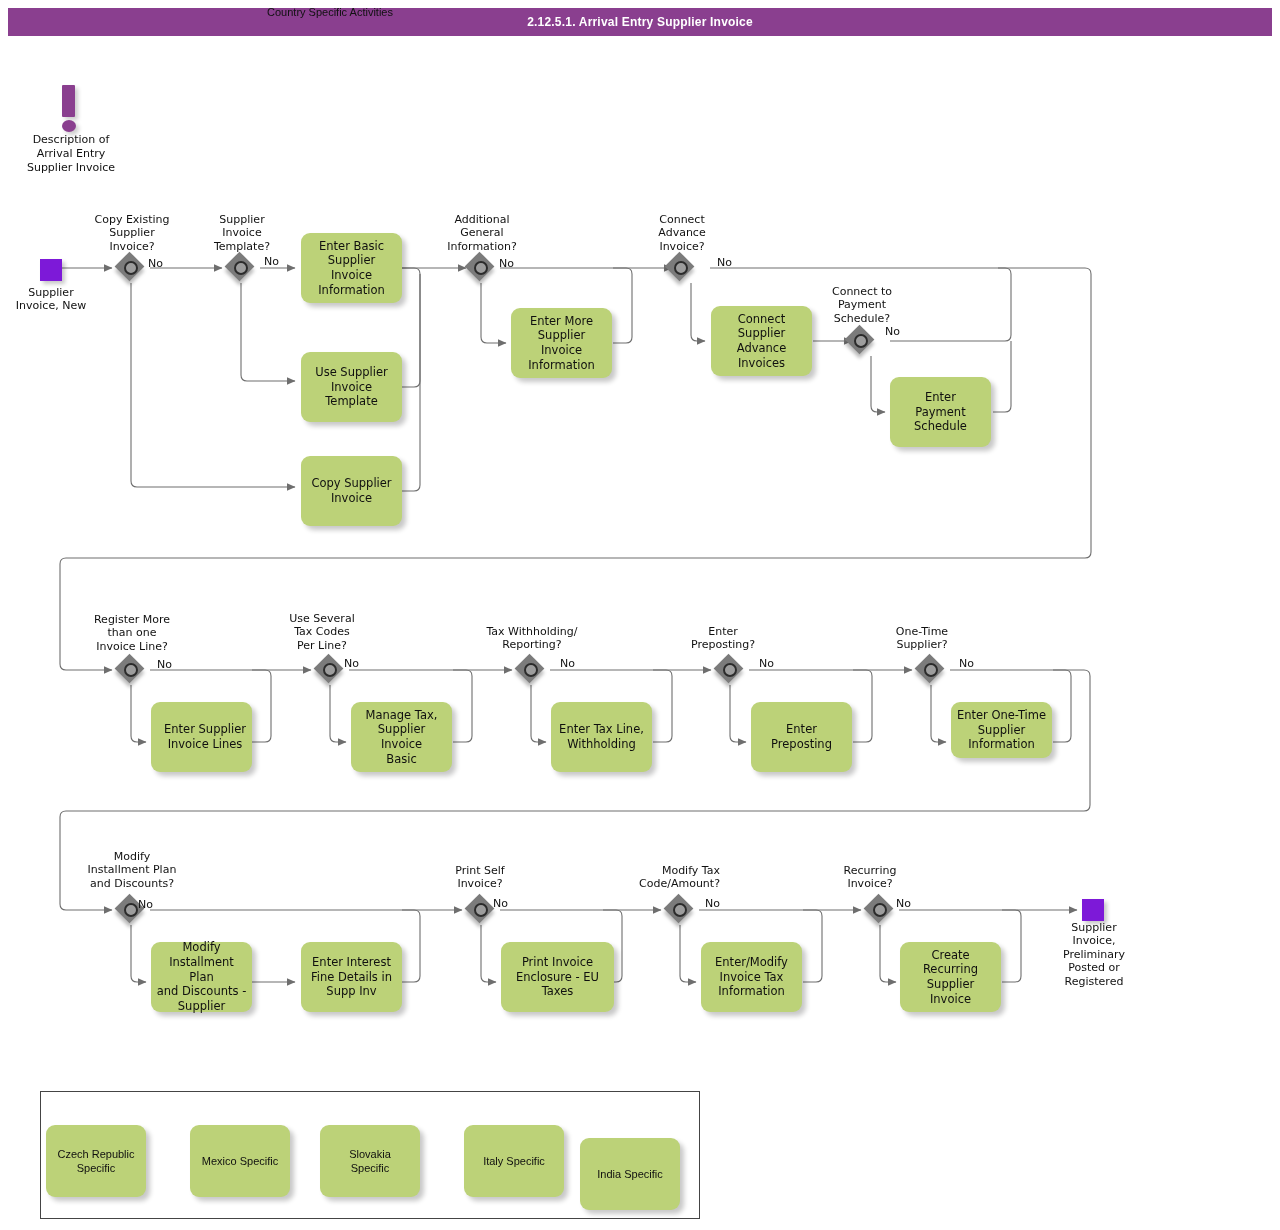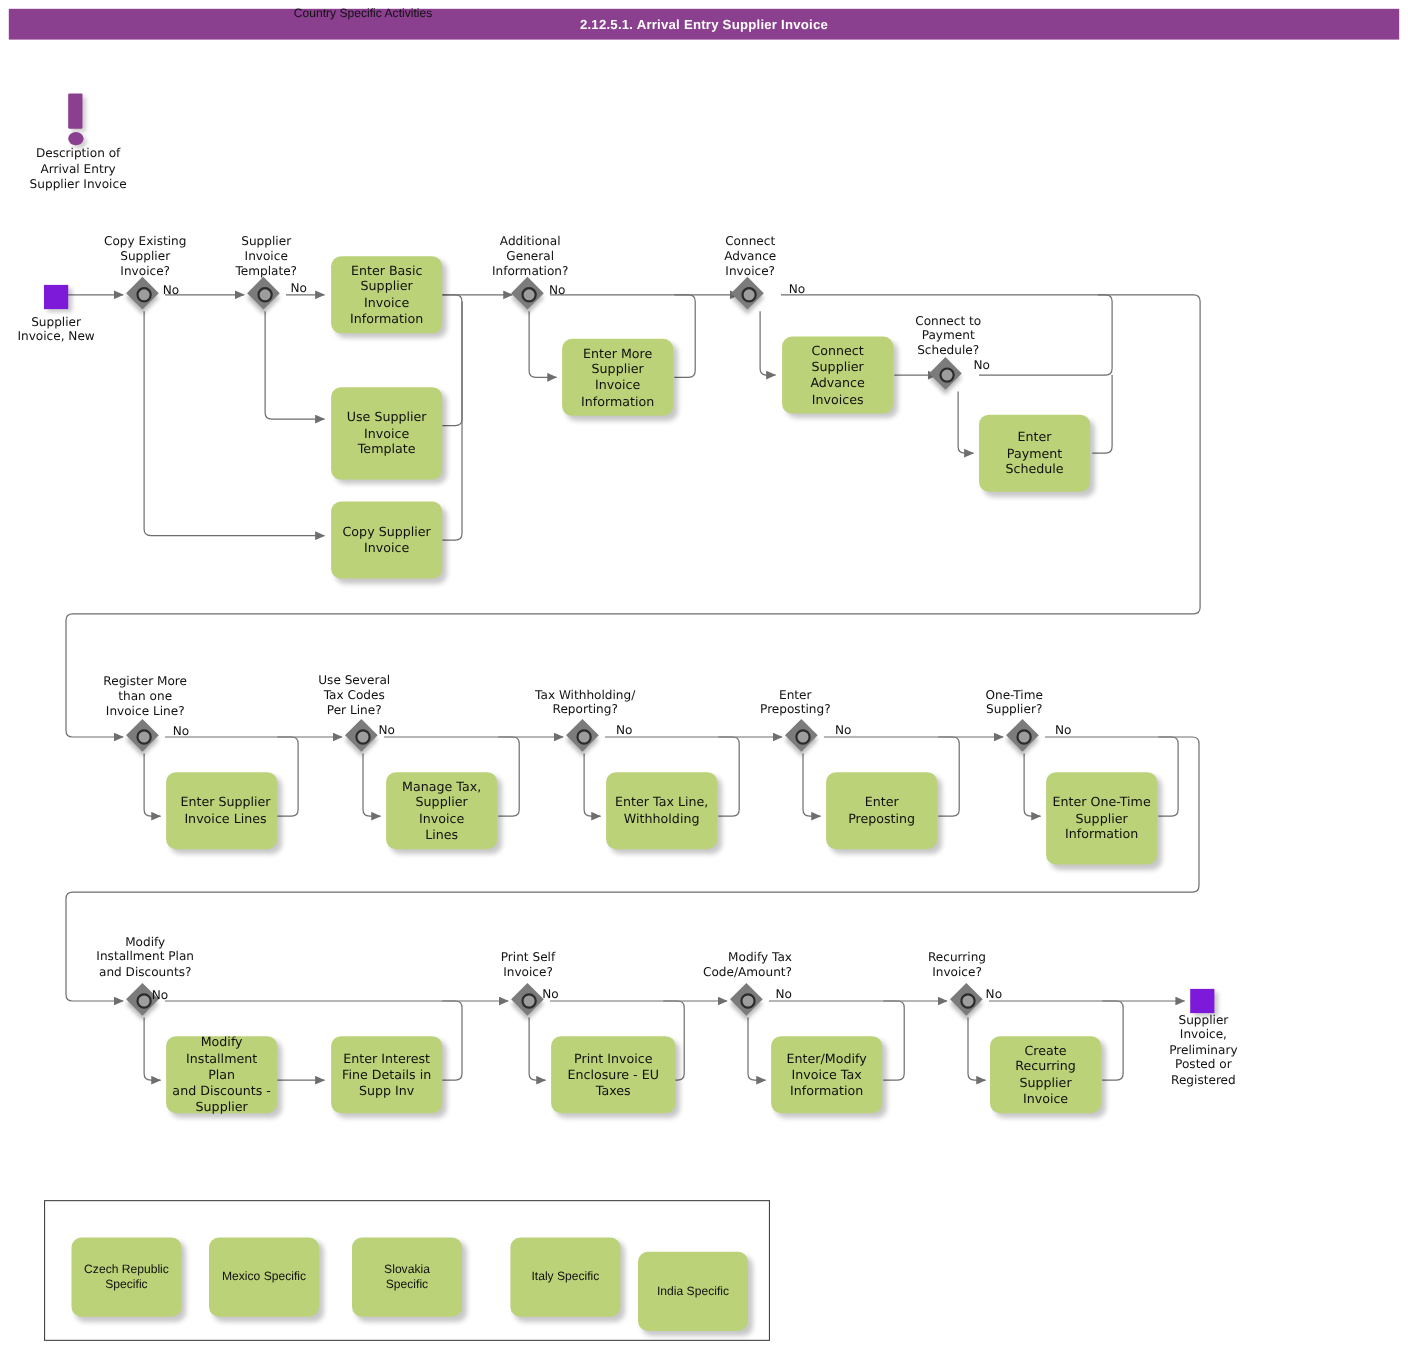--- a/index.html
+++ b/index.html
@@ -215,21 +215,21 @@
 <div class="gwlabel" style="left:182px;top:213px;width:120px;">Supplier
 Invoice
 Template?</div>
 <div class="nolabel" style="left:264px;top:255px;">No</div>
 
 <div class="task" style="left:301px;top:233px;width:101px;height:70px;">
     <span style="white-space:pre-line">Enter Basic
 Supplier Invoice
 Information</span>
   </div>
-<div class="task" style="left:301px;top:352px;width:101px;height:84px;">
+<div class="task" style="left:301px;top:352px;width:101px;height:70px;">
     <span style="white-space:pre-line">Use Supplier
 Invoice
 Template</span>
   </div>
 <div class="task" style="left:301px;top:456px;width:101px;height:70px;">
     <span style="white-space:pre-line">Copy Supplier
 Invoice</span>
   </div>
 
 <div class="gw" style="left:466px;top:253px;">
@@ -297,21 +297,21 @@
     <div class="ring"></div>
   </div>
 <div class="gwlabel" style="left:262px;top:612px;width:120px;">Use Several
 Tax Codes
 Per Line?</div>
 <div class="nolabel" style="left:344px;top:657px;">No</div>
 
 <div class="task" style="left:351px;top:702px;width:101px;height:70px;">
     <span style="white-space:pre-line">Manage Tax,
 Supplier Invoice
-Lines</span>
+Basic</span>
   </div>
 
 <div class="gw" style="left:516px;top:655px;">
     <div class="dia"></div>
     <div class="ring"></div>
   </div>
 <div class="gwlabel" style="left:462px;top:625px;width:140px;">Tax Withholding/
 Reporting?</div>
 <div class="nolabel" style="left:560px;top:657px;">No</div>
 
@@ -333,21 +333,21 @@
   </div>
 
 <div class="gw" style="left:916px;top:655px;">
     <div class="dia"></div>
     <div class="ring"></div>
   </div>
 <div class="gwlabel" style="left:862px;top:625px;width:120px;">One-Time
 Supplier?</div>
 <div class="nolabel" style="left:959px;top:657px;">No</div>
 
-<div class="task" style="left:951px;top:702px;width:101px;height:84px;">
+<div class="task" style="left:951px;top:702px;width:101px;height:56px;">
     <span style="white-space:pre-line">Enter One-Time
 Supplier
 Information</span>
   </div>
 
 <div class="gw" style="left:116px;top:895px;">
     <div class="dia"></div>
     <div class="ring"></div>
   </div>
 <div class="gwlabel" style="left:58px;top:850px;width:148px;">Modify
@@ -405,21 +405,21 @@
 
 <div class="task" style="left:900px;top:942px;width:101px;height:70px;">
     <span style="white-space:pre-line">Create
 Recurring
 Supplier Invoice</span>
   </div>
 
 <div id="country"></div>
 <div id="country-title">Country Specific Activities</div>
 
-<div class="ctask" style="left:65px;">
+<div class="ctask" style="left:46px;">
     <span style="white-space:pre-line">Czech Republic
 Specific</span>
   </div>
 <div class="ctask" style="left:190px;">
     <span style="white-space:pre-line">Mexico Specific</span>
   </div>
 <div class="ctask" style="left:320px;align-items:center;">
     <span style="white-space:pre-line">Slovakia
 Specific</span>
   </div>

